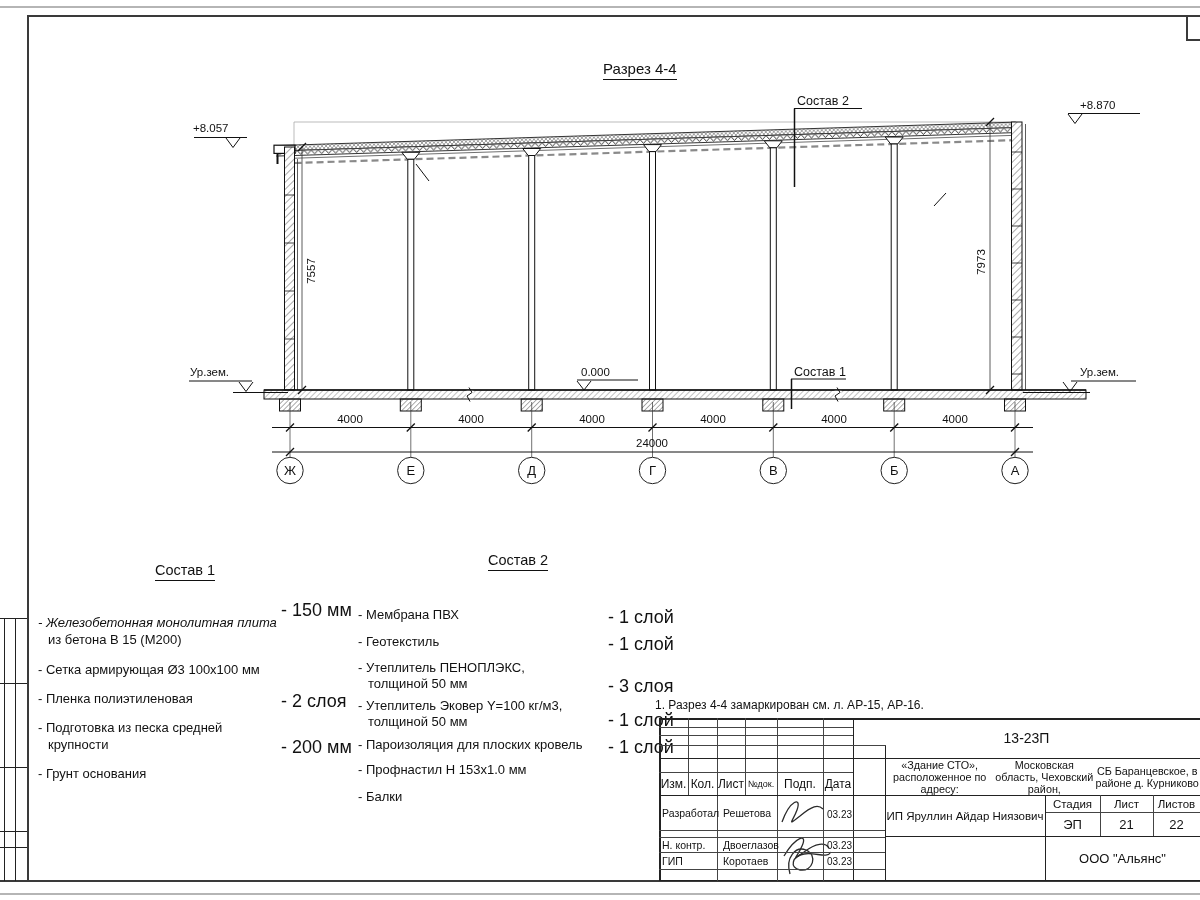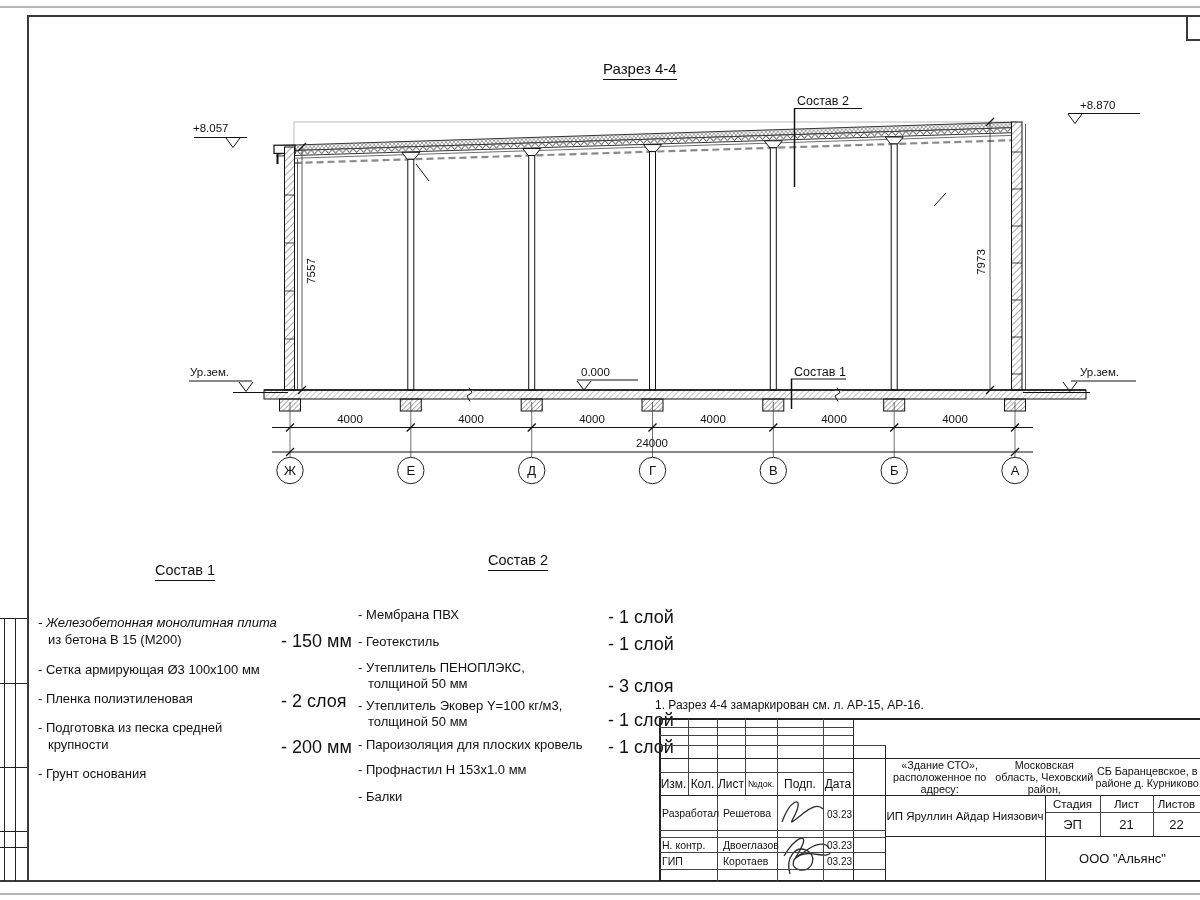--- a/index.html
+++ b/index.html
@@ -242,21 +242,21 @@
 <div class="axis-letter" style="left:397.3px;top:457px;">Е</div>
 <div class="axis-letter" style="left:518.2px;top:457px;">Д</div>
 <div class="axis-letter" style="left:639px;top:457px;">Г</div>
 <div class="axis-letter" style="left:759.8px;top:457px;">В</div>
 <div class="axis-letter" style="left:880.7px;top:457px;">Б</div>
 <div class="axis-letter" style="left:1001.5px;top:457px;">А</div>
 
 <div class="t it" style="left:155px;top:562px;font-size:14.5px;border-bottom:1.2px solid #111;padding-bottom:2px;"><span>Состав 1</span></div>
 <div class="comp-item-line" style="left:38px;top:615px;font-style:italic;">- Железобетонная  монолитная плита</div>
 <div class="comp-item-line" style="left:48px;top:632px;">из бетона В 15 (М200)</div>
-<div class="comp-val" style="left:281px;top:631px;">- 150 мм</div>
+<div class="comp-val" style="left:281px;top:600px;">- 150 мм</div>
 <div class="comp-item-line" style="left:38px;top:662px;">- Сетка армирующая Ø3 100х100 мм</div>
 <div class="comp-item-line" style="left:38px;top:691px;">- Пленка полиэтиленовая</div>
 <div class="comp-val" style="left:281px;top:691px;">-  2 слоя</div>
 <div class="comp-item-line" style="left:38px;top:720px;">- Подготовка из песка средней</div>
 <div class="comp-item-line" style="left:48px;top:737px;">крупности</div>
 <div class="comp-val" style="left:281px;top:737px;">- 200 мм</div>
 <div class="comp-item-line" style="left:38px;top:766px;">- Грунт основания</div>
 
 <div class="t it" style="left:488px;top:552px;font-size:14.5px;border-bottom:1.2px solid #111;padding-bottom:2px;"><span>Состав 2</span></div>
 <div class="comp-item-line" style="left:358px;top:607px;">- Мембрана ПВХ</div>
@@ -318,20 +318,21 @@
   <div class="t" style="left:3px;top:89px;font-size:10.5px;">Разработал</div>
   <div class="t" style="left:64px;top:89px;font-size:10.5px;">Решетова</div>
   <div class="t" style="left:168px;top:91px;font-size:10px;">03.23</div>
   <div class="t" style="left:3px;top:121px;font-size:10.5px;">Н. контр.</div>
   <div class="t" style="left:64px;top:121px;font-size:10.5px;">Двоеглазов</div>
   <div class="t" style="left:168px;top:122px;font-size:10px;">03.23</div>
   <div class="t" style="left:3px;top:137px;font-size:10.5px;">ГИП</div>
   <div class="t" style="left:64px;top:137px;font-size:10.5px;">Коротаев</div>
   <div class="t" style="left:168px;top:138px;font-size:10px;">03.23</div>
 
+  <div class="cell" style="left:194px;top:0;width:347px;height:40px;font-size:14px;">13-23П</div>
   <div class="cell" style="left:226px;top:40px;width:315px;height:37px;font-size:10.8px;line-height:12px;flex-direction:row;">
     <span>«Здание СТО», расположенное по адресу:</span>
     <span>Московская область, Чеховский район,</span>
     <span>СБ Баранцевское, в районе д. Курниково</span>
   </div>
   <div class="cell" style="left:226px;top:77px;width:160px;height:41px;font-size:11.5px;">ИП Яруллин Айдар Ниязович</div>
   <div class="cell" style="left:386px;top:77px;width:55px;height:17px;font-size:11.5px;">Стадия</div>
   <div class="cell" style="left:441px;top:77px;width:53px;height:17px;font-size:11.5px;">Лист</div>
   <div class="cell" style="left:494px;top:77px;width:47px;height:17px;font-size:11.5px;">Листов</div>
   <div class="cell" style="left:386px;top:94px;width:55px;height:24px;font-size:13px;">ЭП</div>

